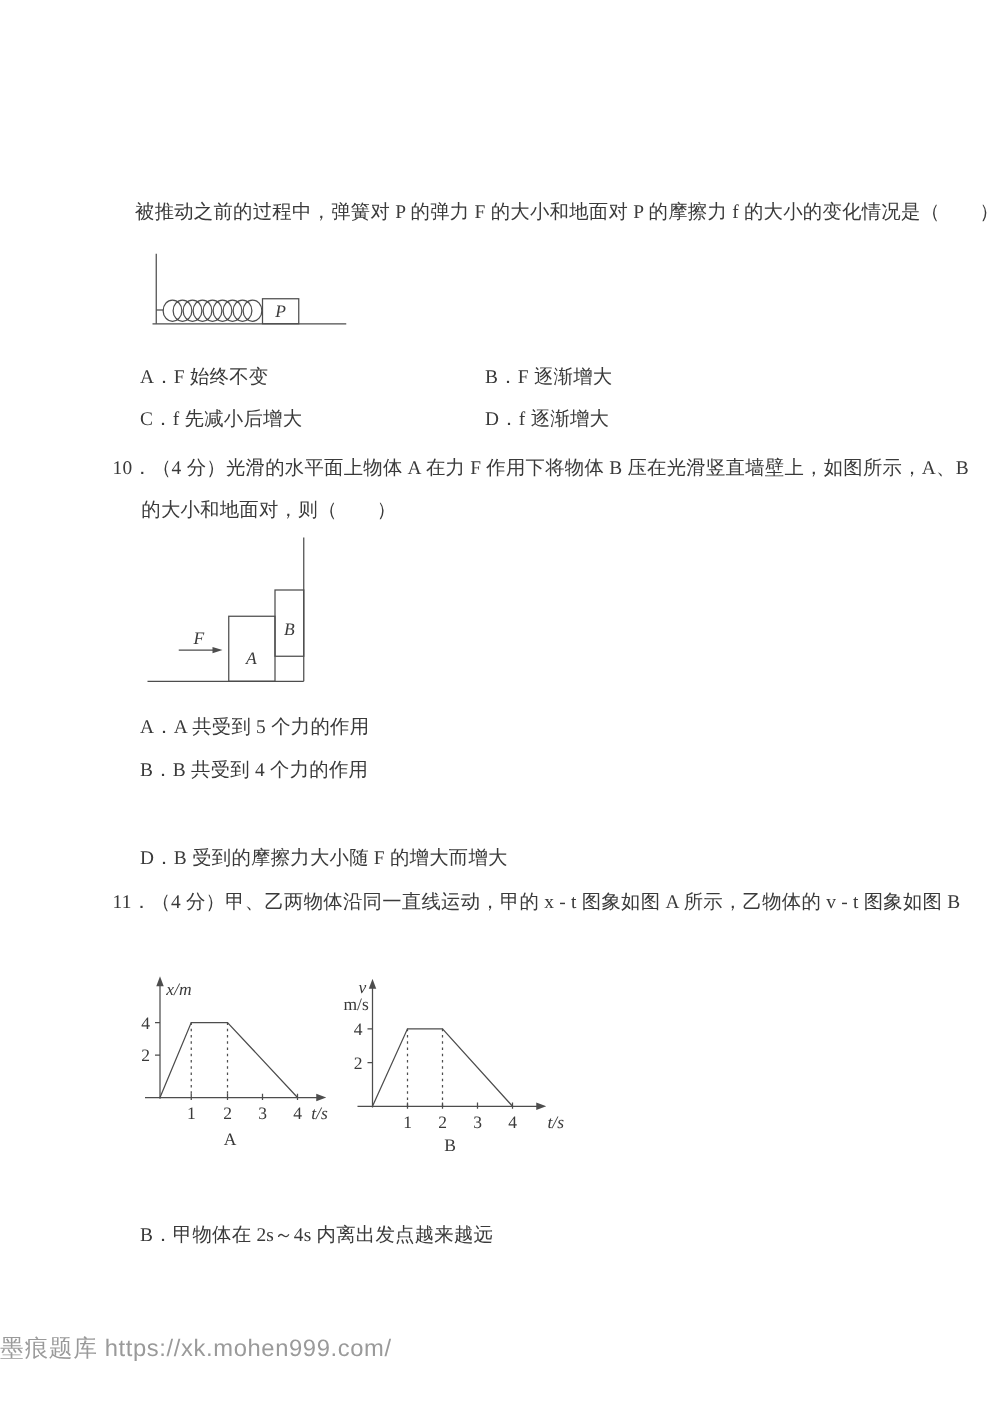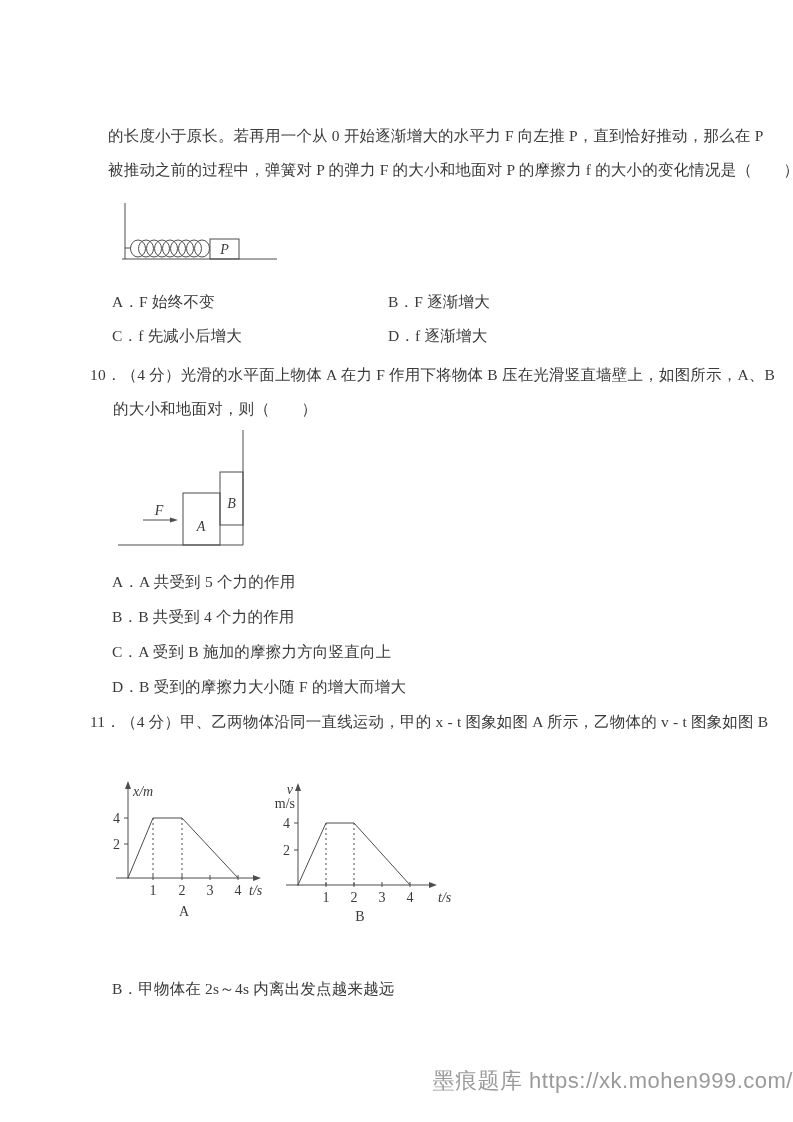--- a/index.html
+++ b/index.html
@@ -9,31 +9,30 @@
   }
   .t { position:absolute; font-size:15.5px; line-height:1.2; white-space:pre; letter-spacing:0.2px; }
   .fig { position:absolute; }
   .fig line, .fig polyline, .fig path, .fig rect, .fig ellipse { stroke:#4d4d4d; stroke-width:1; fill:none; }
   .fig polygon { fill:#4d4d4d; stroke:none; }
   .fig text { font-family:"Liberation Serif","DejaVu Serif",serif; fill:#3a3a3a; stroke:none; font-size:14px; }
   .fig text.it { font-style:italic; }
   .fig .hatchrect { stroke:none; }
   .dashed { stroke-dasharray:2,3; }
   .footer {
-    position:absolute; left:0; top:1066px; width:100%; text-align:right;
-    color:#9a9a9a; font-size:22px;
+    position:absolute; left:0; top:1066px; width:100%; text-align:left;
+    color:#9a9a9a; font-size:19px;
     font-family:"Liberation Sans","DejaVu Sans",sans-serif; letter-spacing:0.5px;
   }
 </style>
 </head>
 <body>
 
 <div class="page">
 
-  <div class="t" style="left:108px;top:127px">的长度小于原长。若再用一个从 0 开始逐渐增大的水平力 F 向左推 P，直到恰好推动，那么在 P</div>
   <div class="t" style="left:108px;top:161px">被推动之前的过程中，弹簧对 P 的弹力 F 的大小和地面对 P 的摩擦力 f 的大小的变化情况是（　　）</div>
 
   <svg class="fig" style="left:108px;top:200px" width="180" height="72" viewBox="0 0 180 72">
     <defs>
       <pattern id="hatch9" width="5" height="5" patternUnits="userSpaceOnUse">
         <line x1="0" y1="5" x2="5" y2="0" stroke="#6a6a6a" stroke-width="0.8"></line>
       </pattern>
     </defs>
     <rect class="hatchrect" x="9" y="3" width="8" height="56" fill="url(#hatch9)"></rect>
     <line x1="17" y1="3" x2="17" y2="59"></line>
@@ -77,21 +76,20 @@
     <rect x="110" y="45" width="23" height="53" fill="#ffffff"></rect>
     <line x1="33" y1="93" x2="62" y2="93"></line>
     <polygon points="68,93 60,90.5 60,95.5"></polygon>
     <text class="it" x="49" y="88" text-anchor="middle" font-size="13">F</text>
     <text class="it" x="91" y="104" text-anchor="middle" font-size="13">A</text>
     <text class="it" x="121.5" y="81" text-anchor="middle" font-size="13">B</text>
   </svg>
 
   <div class="t" style="left:112px;top:573px">A．A 共受到 5 个力的作用</div>
   <div class="t" style="left:112px;top:608px">B．B 共受到 4 个力的作用</div>
-  <div class="t" style="left:112px;top:643px">C．A 受到 B 施加的摩擦力方向竖直向上</div>
   <div class="t" style="left:112px;top:678px">D．B 受到的摩擦力大小随 F 的增大而增大</div>
 
   <div class="t" style="left:90px;top:713px">11．（4 分）甲、乙两物体沿同一直线运动，甲的 x - t 图象如图 A 所示，乙物体的 v - t 图象如图 B</div>
 
   <svg class="fig" style="left:100px;top:780px" width="180" height="145" viewBox="0 0 180 145">
     <line x1="28" y1="6" x2="28" y2="99"></line>
     <polygon points="28,1 25,9 31,9"></polygon>
     <line x1="16" y1="98" x2="156" y2="98"></line>
     <polygon points="161,98 153,95 153,101"></polygon>
     <text class="it" x="33" y="16" font-size="13.5">x/m</text>

